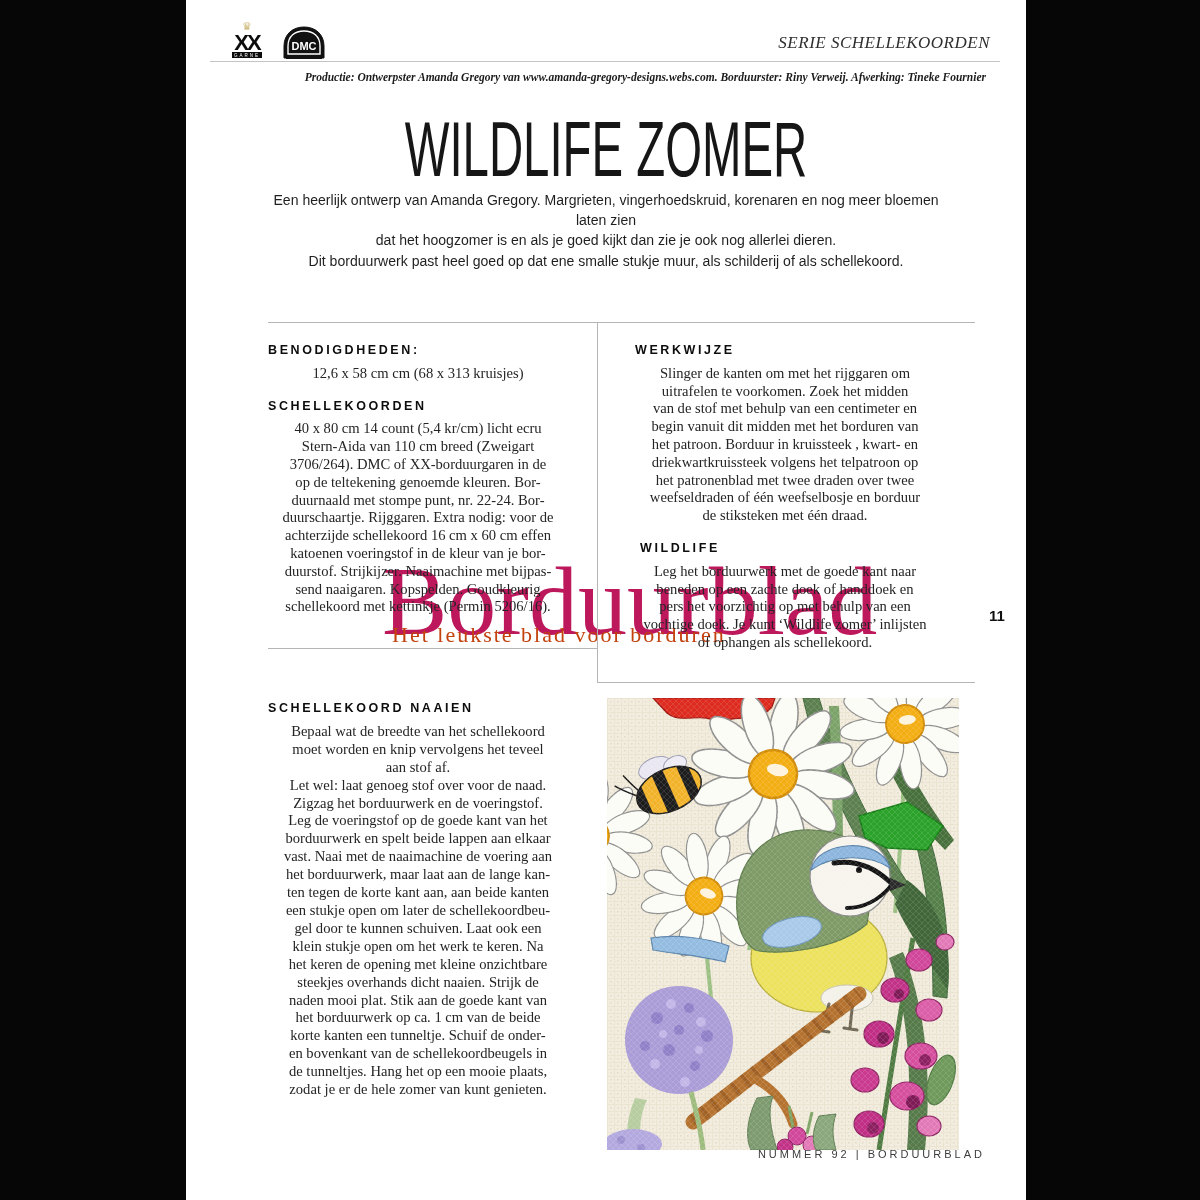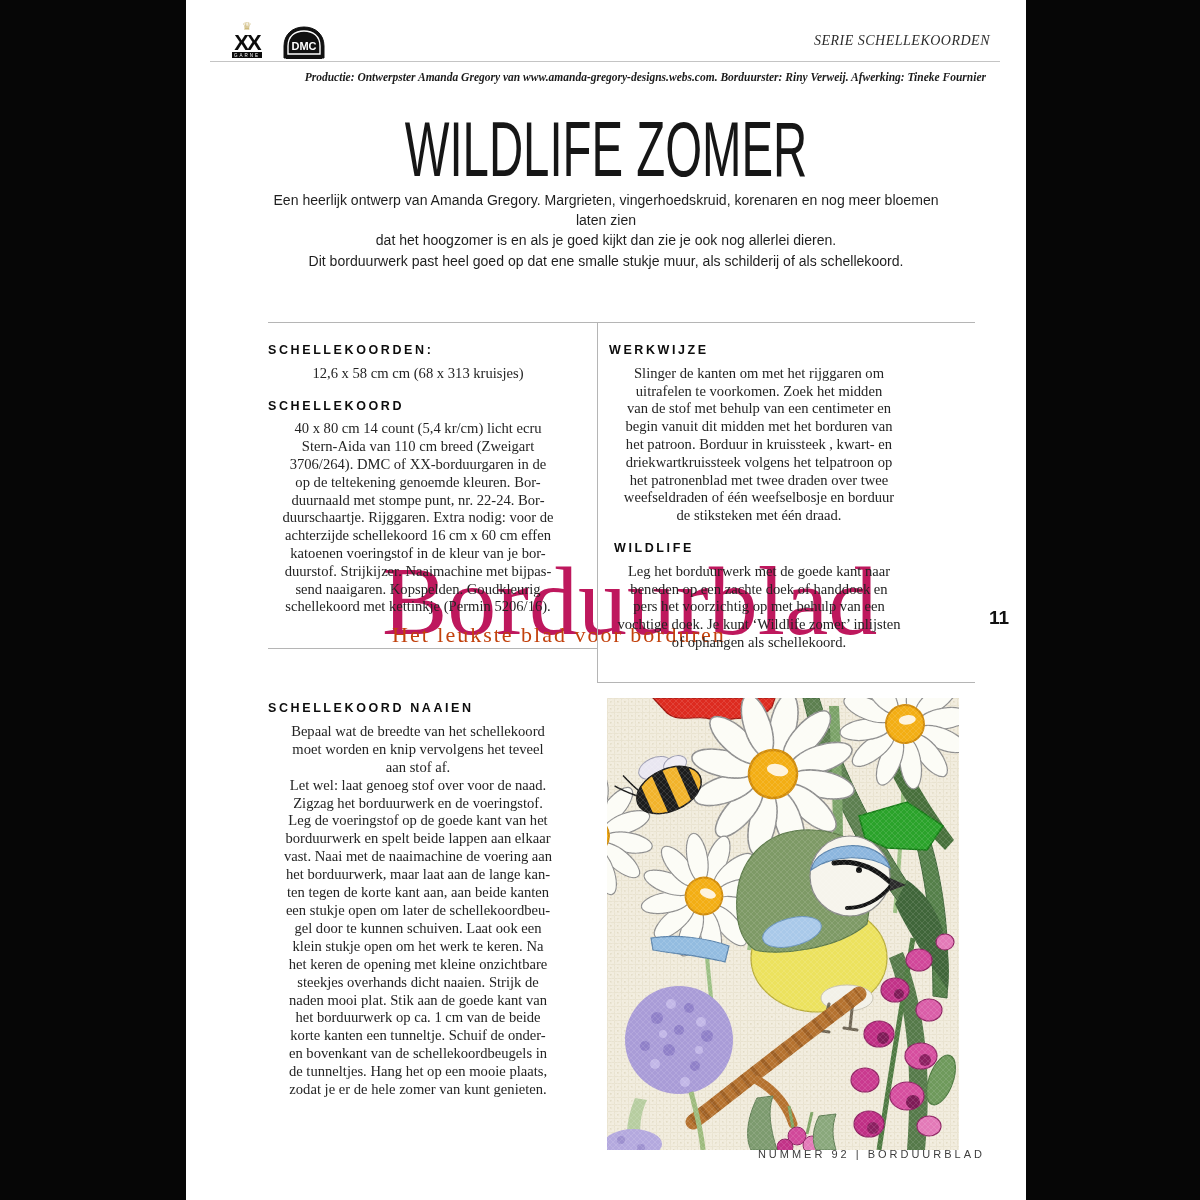--- a/index.html
+++ b/index.html
@@ -1,45 +1,45 @@
 <!DOCTYPE html>
 <html><head>
 <meta charset="utf-8">
 <style>
   html,body{margin:0;padding:0;background:#000;}
   .stage{position:relative;width:1200px;height:1200px;background:#060606;overflow:hidden;font-family:"Liberation Serif",serif;}
   .page{position:absolute;left:186px;top:0;width:840px;height:1200px;background:#ffffff;}
   .layer{position:absolute;z-index:2;}
 
   
-  .series-title{right:36px;top:33px;font-style:italic;font-size:14px;letter-spacing:.5px;color:#2e2e2e;font-family:"Liberation Serif",serif;}
+  .series-title{right:36px;top:33px;font-style:italic;font-size:17px;letter-spacing:.5px;color:#2e2e2e;font-family:"Liberation Serif",serif;}
   .header-rule{left:24px;width:790px;top:61px;height:1px;background:#c4c4c4;}
   .credit{right:40px;top:71px;font-style:italic;font-weight:bold;font-size:11.5px;color:#1b1b1b;}
 
   
   .title-wrap{left:0;top:104px;width:840px;text-align:center;}
   .title-wrap span{display:inline-block;font-family:"Liberation Sans",sans-serif;font-weight:400;font-size:64px;color:#161616;letter-spacing:0px;transform:scale(.74,1.22);transform-origin:center top;}
   .intro{left:70px;top:190px;width:700px;text-align:center;font-family:"Liberation Sans",sans-serif;font-size:14.5px;line-height:19.5px;color:#1f1f1f;white-space:pre-line;transform:scale(.97,1.04);transform-origin:center top;}
 
   
   .rule{background:#b5b5b5;}
   .rule-top{left:82px;width:707px;top:322px;height:1px;}
   .divider-v{left:411px;top:322px;width:1px;height:360px;}
   .rule-left-bottom{left:82px;width:329px;top:648px;height:1px;}
   .rule-right-bottom{left:411px;width:378px;top:682px;height:1px;}
 
   .col{width:300px;font-size:14.6px;line-height:17.8px;color:#242424;}
   .col-left{left:82px;top:342px;}
-  .col-right{left:423px;top:342px;}
+  .col-right{left:449px;top:342px;}
   .col-sew{left:82px;top:700px;width:300px;font-size:14.6px;line-height:17.9px;color:#242424;}
   .sec-head{font-family:"Liberation Sans",sans-serif;font-weight:bold;font-size:12.5px;letter-spacing:2.6px;color:#0d0d0d;margin:0 0 5px 0;}
   .sec-body{white-space:pre-line;margin:0 0 15px 0;text-align:center;}
   .indent{padding-left:5px;}
 
-  .page-num{left:803px;top:607px;font-family:"Liberation Sans",sans-serif;font-weight:bold;font-size:19px;color:#111;}
+  .page-num{left:803px;top:607px;font-family:"Liberation Sans",sans-serif;font-weight:bold;font-size:15px;color:#111;}
 
   
   .wm{position:absolute;z-index:1;left:196px;top:545px;font-family:"Liberation Serif",serif;font-size:98px;color:#be185d;white-space:nowrap;}
   .wm-tag{position:absolute;z-index:1;left:206px;top:622px;font-family:"Liberation Serif",serif;font-size:22px;letter-spacing:2px;color:#c2410c;white-space:nowrap;}
 
   .embroidery{left:421px;top:698px;width:352px;height:452px;}
   .footer{right:41px;top:1148px;font-family:"Liberation Sans",sans-serif;font-size:11px;letter-spacing:3px;color:#3c3c3c;}
 
   
   .logo-xx{left:36px;top:18px;width:50px;height:44px;}
@@ -75,23 +75,23 @@
 
     <div class="wm">Borduurblad</div>
     <div class="wm-tag">Het leukste blad voor borduren</div>
 
     <div class="layer rule rule-top"></div>
     <div class="layer rule divider-v"></div>
     <div class="layer rule rule-left-bottom"></div>
     <div class="layer rule rule-right-bottom"></div>
 
     <div class="layer col col-left">
-      <div class="sec-head">SCHELLEKOORDEN:</div>
+      <div class="sec-head">BENODIGDHEDEN:</div>
       <div class="sec-body">12,6 x 58 cm cm (68 x 313 kruisjes)</div>
-      <div class="sec-head">SCHELLEKOORD</div>
+      <div class="sec-head">SCHELLEKOORDEN</div>
       <div class="sec-body">40 x 80 cm 14 count (5,4 kr/cm) licht ecru
 Stern-Aida van 110 cm breed (Zweigart
 3706/264).  DMC of XX-borduurgaren in de
 op de teltekening genoemde kleuren. Bor-
 duurnaald met stompe punt, nr. 22-24. Bor-
 duurschaartje. Rijggaren. Extra nodig: voor de
 achterzijde schellekoord 16 cm x 60 cm effen
 katoenen voeringstof in de kleur van je bor-
 duurstof. Strijkijzer. Naaimachine met bijpas-
 send naaigaren. Kopspelden. Goudkleurig

